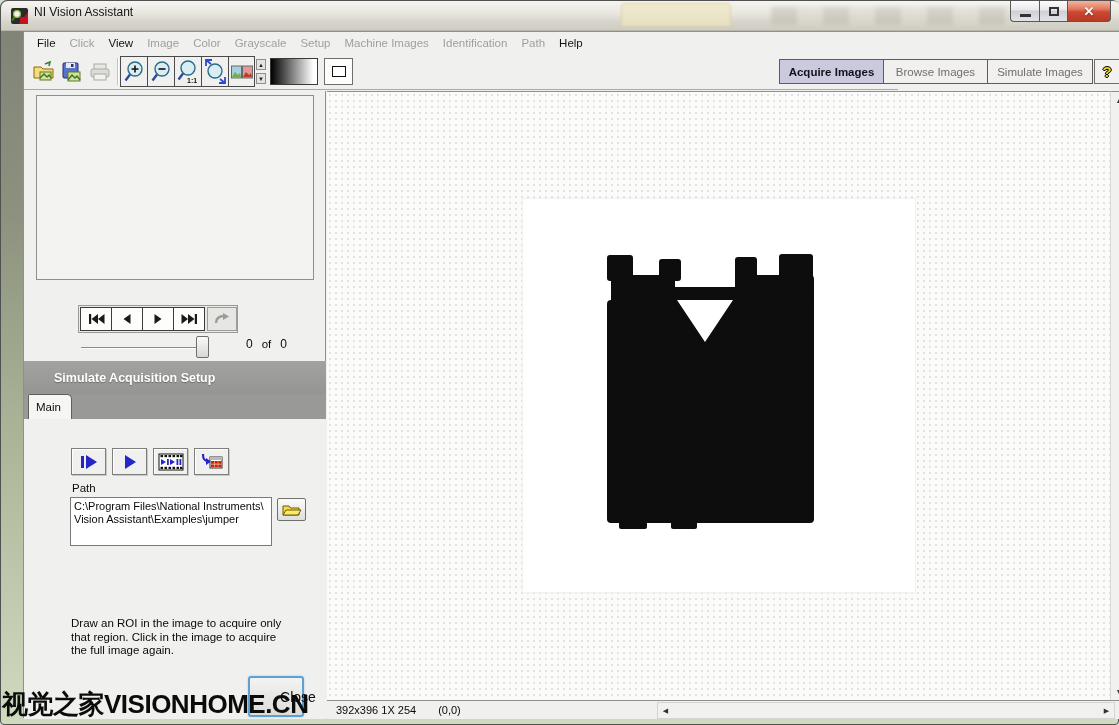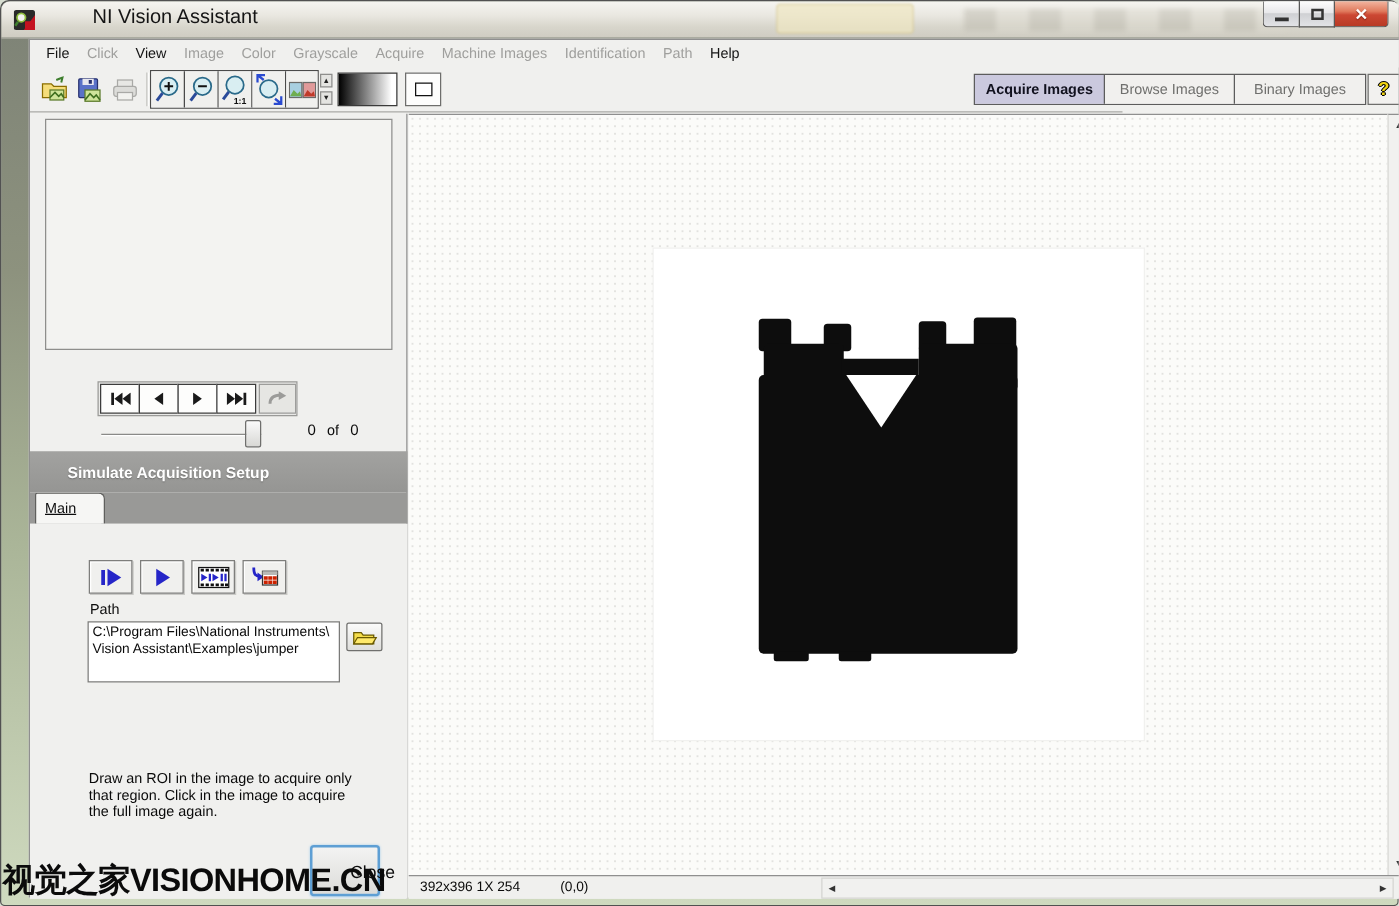--- a/index.html
+++ b/index.html
@@ -9,21 +9,21 @@
   
   .window { position:absolute; inset:0; border-radius:7px 7px 4px 4px;
     background:linear-gradient(180deg,#7d8276 0%, #8d927e 30%, #aab598 60%, #cfdabf 100%);
     border:1px solid #515151; }
   .titlebar { position:absolute; left:0; top:0; width:1119px; height:30px;
     background:linear-gradient(180deg,#f6f5f1 0%, #e9e7e0 40%, #d8d6cc 70%, #cfccc2 100%);
     border-radius:7px 7px 0 0; border-bottom:1px solid #b9b7ae; }
   .titlebar .blob1 { position:absolute; left:620px; top:2px; width:110px; height:24px; background:#efe7c2; opacity:.7; border:1px solid #d8c98c; border-radius:3px; filter:blur(1px); }
   .titlebar .blob2 { position:absolute; left:770px; top:6px; width:260px; height:18px; background:repeating-linear-gradient(90deg,#b9b6aa 0 26px,#d9d6cb 26px 52px); opacity:.45; filter:blur(2px); }
   .app-icon { position:absolute; left:10px; top:7px; width:17px; height:16px; }
-  .win-title { position:absolute; left:33px; top:4px; font-size:16px; color:#151515;margin-left:40px; }
+  .win-title { position:absolute; left:33px; top:4px; font-size:12px; color:#151515; }
   .win-controls { position:absolute; right:9px; top:0; display:flex; }
   .win-btn { width:29px; height:21px; border:1px solid #585858; border-top:none; display:flex; align-items:center; justify-content:center;
     background:linear-gradient(180deg,#fdfdfd 0%, #e8e8ea 45%, #cfd0d3 50%, #e2e3e6 100%); }
   .win-btn.min { border-radius:0 0 0 4px; border-right:none; }
   .win-btn.max { border-radius:0; }
   .win-btn.close { width:43px; border-radius:0 0 4px 0; border-left:none;
     background:linear-gradient(180deg,#f2b5a0 0%, #e07a5d 40%, #cc4733 55%, #b83a24 100%); }
   .glyph-min { width:11px; height:3px; background:#333; margin-top:8px; }
   .glyph-max { width:10px; height:9px; border:2px solid #333; background:transparent; }
   .glyph-close { color:#fff; font-size:13px; font-weight:bold; text-shadow:0 1px 1px #7c1d10; }
@@ -65,22 +65,22 @@
   .t-btn.disabled { background:#e6e6e3; border:1px solid #9d9d9b; margin-left:3px; width:30px; }
   .slider-track { position:absolute; left:57px; top:256px; width:128px; height:2px; border-top:1px solid #8a8a88; border-bottom:1px solid #fff; }
   .slider-handle { position:absolute; left:172px; top:245px; width:13px; height:22px; border:1px solid #6f6f6d; border-radius:2px;
     background:linear-gradient(180deg,#fafafa,#d8d8d5); }
   .counter { position:absolute; left:222px; top:246px; font-size:12px; color:#0a0a0a; display:flex; gap:9px; align-items:baseline; }
   .counter .of { font-size:11.5px; }
 
   .setup-banner { position:absolute; left:0; top:270px; width:302px; height:33px; background:linear-gradient(180deg,#a2a2a0,#959593); display:flex; align-items:center; }
   .setup-banner span { margin-left:30px; font-size:12.5px; font-weight:bold; color:#ffffff; text-shadow:0 1px 1px #6d6d6b; }
   .tab-strip { position:absolute; left:0; top:303px; width:302px; height:25px; background:#999997; }
-  .tab-main { position:absolute; left:4px; top:0; width:56px; height:25px; background:#f6f6f4; border:1px solid #5f5f5d; border-bottom:none; border-radius:2px 5px 0 0;
-    font-size:11.5px; color:#0c0c0c; display:flex; align-items:center; padding-left:7px;text-decoration:underline; }
+  .tab-main { position:absolute; left:4px; top:0; width:44px; height:25px; background:#f6f6f4; border:1px solid #5f5f5d; border-bottom:none; border-radius:2px 5px 0 0;
+    font-size:11.5px; color:#0c0c0c; display:flex; align-items:center; padding-left:7px; }
   .setup-body { position:absolute; left:0; top:328px; width:302px; height:300px; background:#f0f0ee; }
 
   .acq-buttons { position:absolute; left:47px; top:29px; display:flex; gap:6px; }
   .acq-btn { width:35px; height:27px; background:#f0f0ee; border:1px solid #7e7e7c; box-shadow:inset 1px 1px 0 #ffffff, 1px 1px 0 #c9c9c6; display:flex; align-items:center; justify-content:center; }
 
   .path-label { position:absolute; left:48px; top:63px; font-size:11.5px; color:#0c0c0c; }
   .path-box { position:absolute; left:46px; top:78px; width:202px; height:49px; background:#ffffff; border:1px solid #7a7a78; font-size:11px; color:#0a0a0a; padding:2px 3px; white-space:pre-wrap; line-height:13px; overflow:hidden; }
   .folder-btn { position:absolute; left:253px; top:79px; width:29px; height:23px; border:1px solid #70706e; border-radius:2px; background:linear-gradient(180deg,#fbfbfa,#dededb); display:flex; align-items:center; justify-content:center; }
 
   .instructions { position:absolute; left:47px; top:198px; width:216px; font-size:11.5px; line-height:13.5px; color:#0a0a0a; white-space:pre-wrap; }
@@ -91,21 +91,21 @@
   .image-area { position:absolute; left:303px; top:0; width:799px; height:628px; background:#f0f0ee; }
   .viewport { position:absolute; left:0; top:0; width:783px; height:609px; border-top:1px solid #8f8f8f; background-color:#fbfbf9;
     background-image:radial-gradient(#e2e2df 1px, transparent 1.1px); background-size:6px 6px; }
   .acq-image { position:absolute; left:196px; top:107px; width:392px; height:393px; background:#ffffff; box-shadow:0 0 0 1px #f1f1ef; }
 
   .vscroll { position:absolute; left:783px; top:0; width:16px; height:609px; background:#f1f1ef; border-top:1px solid #8f8f8f; border-left:1px solid #d9d9d6; }
   .vs-arrow { position:absolute; left:0; width:16px; height:15px; display:flex; align-items:center; justify-content:center; font-size:7px; color:#333; }
   .vs-up { top:1px; } .vs-down { bottom:1px; }
 
   .status-strip { position:absolute; left:0; top:609px; width:799px; height:19px; background:#f0f0ee; border-top:1px solid #8f8f8f; }
-  .status-text { position:absolute; left:9px; top:3px; font-size:11px; color:#0a0a0a; display:flex; gap:32px; }
+  .status-text { position:absolute; left:9px; top:3px; font-size:11px; color:#0a0a0a; display:flex; gap:22px; }
   .hscroll { position:absolute; left:330px; top:1px; width:458px; height:17px; background:#f1f1ef; border:1px solid #d4d4d1; display:flex; align-items:center; justify-content:space-between; }
   .hs-arrow { width:15px; height:15px; display:flex; align-items:center; justify-content:center; font-size:7px; color:#333; }
 
   .watermark { position:absolute; left:2px; top:687px; font-size:26px; font-weight:bold; letter-spacing:-.5px; color:#0b0b0b; z-index:60; font-family:"Liberation Sans", sans-serif; white-space:nowrap; }
 </style>
 </head>
 <body>
 
 <div class="window">
 
@@ -135,21 +135,21 @@
 
   <div class="client">
 
     <div class="menubar">
       <span class="menu-item">File</span>
       <span class="menu-item disabled">Click</span>
       <span class="menu-item">View</span>
       <span class="menu-item disabled">Image</span>
       <span class="menu-item disabled">Color</span>
       <span class="menu-item disabled">Grayscale</span>
-      <span class="menu-item disabled">Acquire</span>
+      <span class="menu-item disabled">Setup</span>
       <span class="menu-item disabled">Machine Images</span>
       <span class="menu-item disabled">Identification</span>
       <span class="menu-item disabled">Path</span>
       <span class="menu-item">Help</span>
     </div>
 
     <div class="toolbar">
       <div class="tbtn flatbtn" style="left:6px;">
         <svg width="24" height="22" viewBox="0 0 24 22">
           <path d="M2 6 L9 6 L11 8 L21 8 L21 17 L2 17 Z" fill="#f5dd7a" stroke="#8a6d00" stroke-width="1"></path>
@@ -221,21 +221,21 @@
       </div>
       <div class="ramp"></div>
 
       <div class="roibtn">
         <div class="sq"></div>
       </div>
 
       <div class="mode-group">
         <div class="mode-btn active">Acquire Images</div>
         <div class="mode-btn">Browse Images</div>
-        <div class="mode-btn">Binary Images</div>
+        <div class="mode-btn">Simulate Images</div>
       </div>
       <div class="help-btn">?</div>
     </div>
 
     <div class="content">
 
       <div class="left-panel">
         <div class="preview-box"></div>
 
         <div class="transport">

